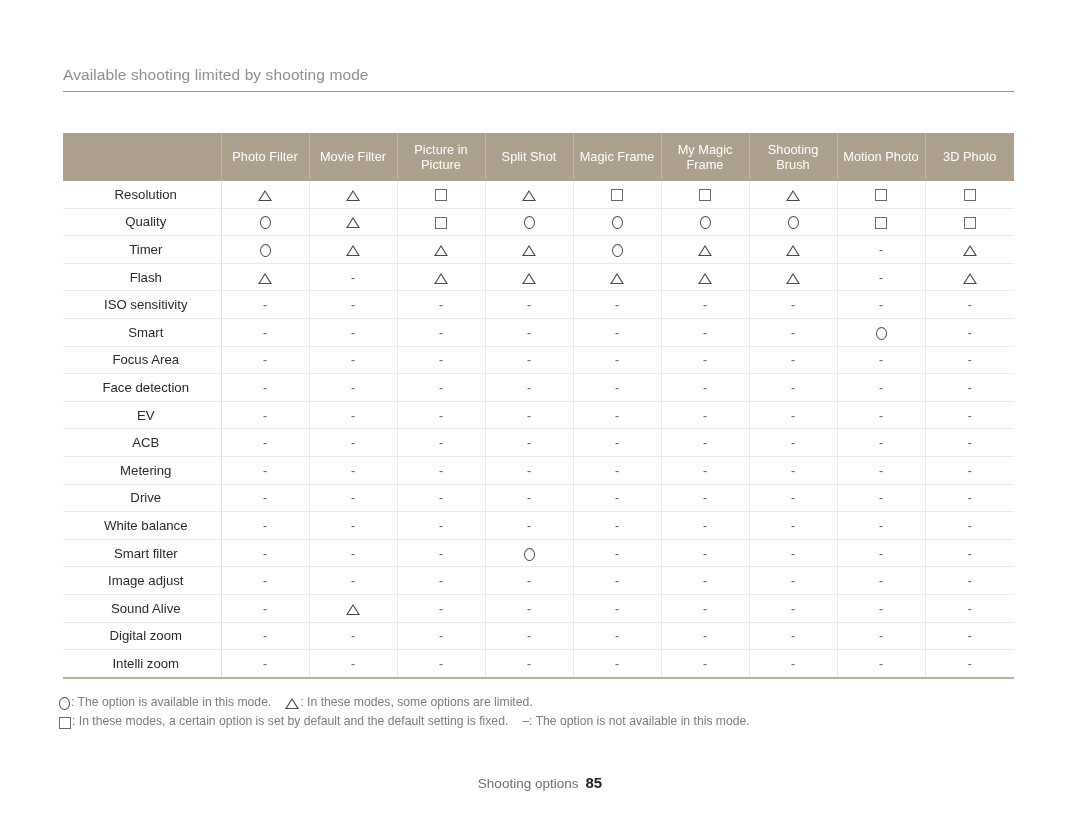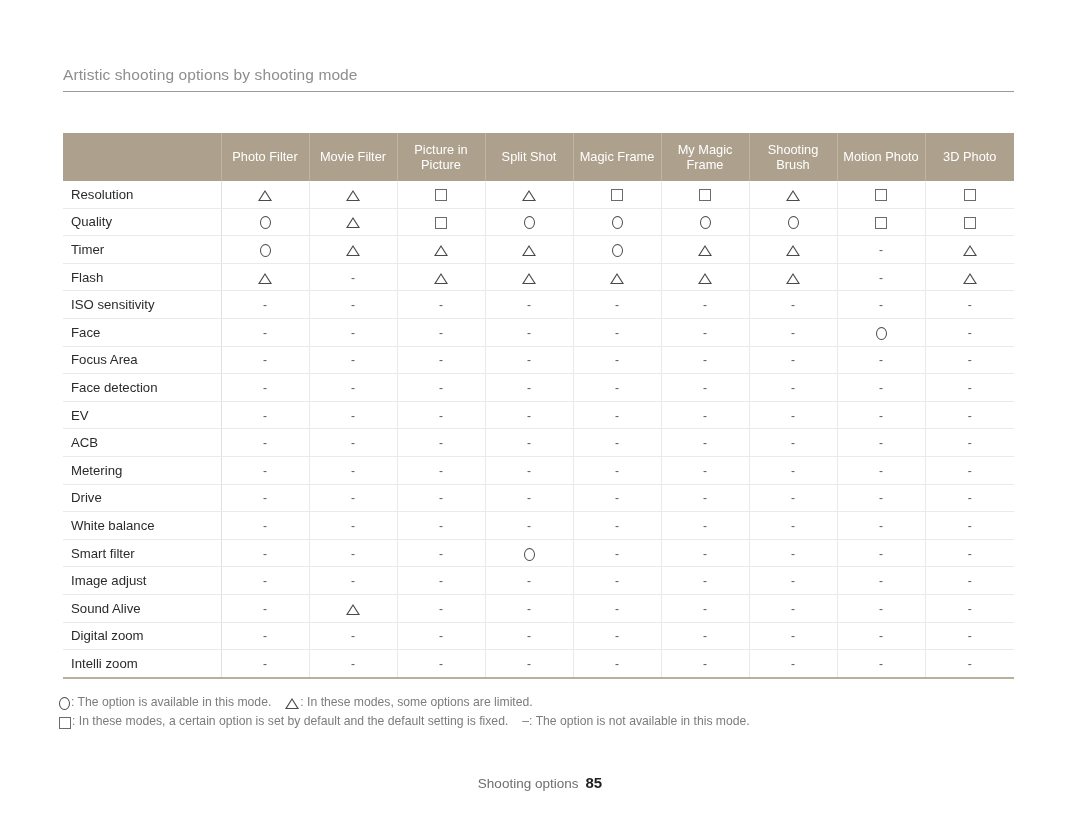--- a/index.html
+++ b/index.html
@@ -73,21 +73,21 @@
     font-size: 13px;
     color: #2f2f2f;
     text-align: center;
     vertical-align: middle;
     border-bottom: 1px solid #eceae6;
     border-right: 1px solid #ece9e3;
     padding: 0;
   }
   table.opts tbody td:last-child { border-right: none; }
   table.opts tbody td.rowname {
-    text-align: left;
+    text-align: center;
     padding-left: 8px;
     font-size: 13.2px;
     color: #2b2b2b;
     border-right: 1px solid #e3e0d9;
   }
   table.opts tbody tr:last-child td {
     border-bottom: 2px solid #b9b09c;
   }
   table.opts thead tr th {
     border-bottom: none;
@@ -186,21 +186,21 @@
     color: #1f1f1f;
     margin-left: 7px;
   }
 </style>
 </head>
 <body>
 
 <div class="page">
 
   <div class="title-wrap">
-    <div class="page-title">Artistic shooting options by shooting mode</div>
+    <div class="page-title">Available shooting limited by shooting mode</div>
     <div class="title-rule"></div>
   </div>
 
   <div class="table-wrap">
     <table class="opts">
       <colgroup>
         <col style="width:158px">
         <col style="width:88px">
         <col style="width:88px">
         <col style="width:88px">
@@ -280,21 +280,21 @@
             <td><span class="sym-dash">-</span></td>
             <td><span class="sym-dash">-</span></td>
             <td><span class="sym-dash">-</span></td>
             <td><span class="sym-dash">-</span></td>
             <td><span class="sym-dash">-</span></td>
             <td><span class="sym-dash">-</span></td>
             <td><span class="sym-dash">-</span></td>
             <td><span class="sym-dash">-</span></td>
           </tr>
           <tr>
-            <td class="rowname">Face</td>
+            <td class="rowname">Smart</td>
             <td><span class="sym-dash">-</span></td>
             <td><span class="sym-dash">-</span></td>
             <td><span class="sym-dash">-</span></td>
             <td><span class="sym-dash">-</span></td>
             <td><span class="sym-dash">-</span></td>
             <td><span class="sym-dash">-</span></td>
             <td><span class="sym-dash">-</span></td>
             <td><span class="sym sym-circle"></span></td>
             <td><span class="sym-dash">-</span></td>
           </tr>

